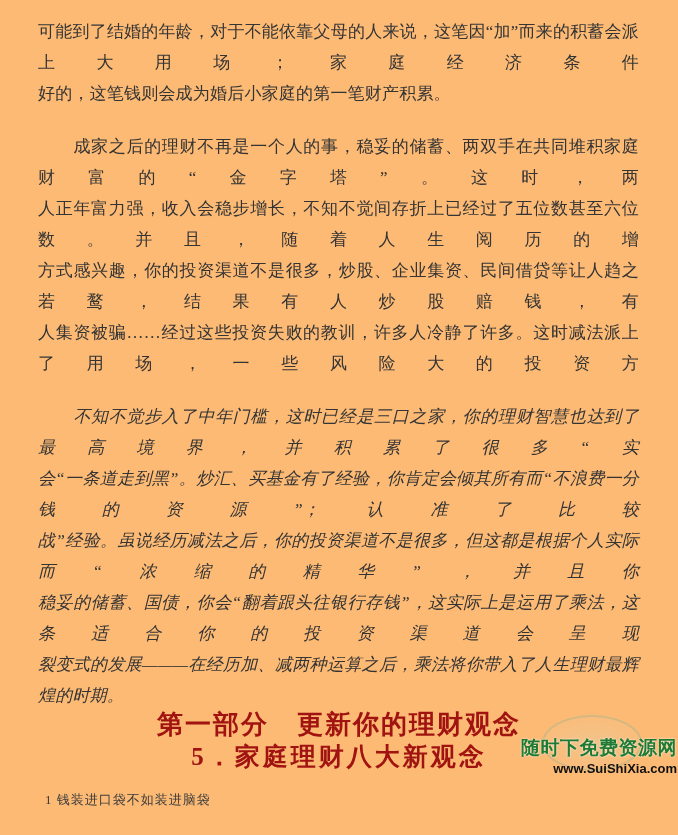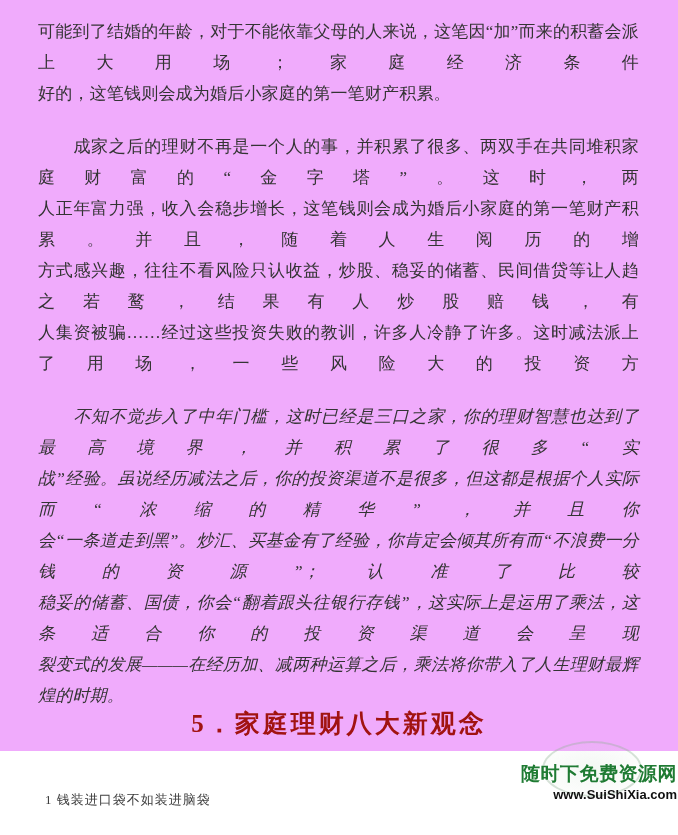--- a/index.html
+++ b/index.html
@@ -4,22 +4,22 @@
 <style>
   html, body { margin: 0; padding: 0; }
   body {
     width: 678px; height: 835px;
     background: #ffffff;
     font-family: "Liberation Serif", "DejaVu Serif", serif;
     overflow: hidden;
   }
   .page {
     position: relative;
-    width: 678px; height: 751px;
-    background: #f0abfc;
+    width: 678px; height: 835px;
+    background: #fdba74;
   }
   
   .body-text {
     position: absolute;
     left: 38px; top: 16px;
     width: 601px;
     font-size: 17px;
     line-height: 31px;
     color: #343434;
     letter-spacing: 0.2px;
@@ -57,21 +57,21 @@
     position: absolute;
     left: 45px; top: 790px;
     font-size: 13px;
     line-height: 20px;
     color: #3d3d3d;
     letter-spacing: 1px;
   }
   
   .watermark {
     position: absolute;
-    right: 1px; top: 763px;
+    right: 1px; top: 737px;
     width: 175px;
     text-align: right;
     font-family: "Liberation Sans", "DejaVu Sans", sans-serif;
     font-weight: bold;
     line-height: 21px;
   }
   .wm-ellipse {
     position: absolute;
     right: 35px; top: -22px;
     width: 96px; height: 52px;
@@ -100,36 +100,37 @@
 <body>
 
 <div class="page">
 
   <div class="body-text">
     <div class="para">
         <div class="text-line">可能到了结婚的年龄，对于不能依靠父母的人来说，这笔因“加”而来的积蓄会派上大用场；家庭经济条件</div>
         <div class="text-line last">好的，这笔钱则会成为婚后小家庭的第一笔财产积累。</div>
       </div>
     <div class="para">
-        <div class="text-line">　　成家之后的理财不再是一个人的事，并积累了很多、两双手在共同堆积家庭财富的“金字塔”。这时，两</div>
-        <div class="text-line">人正年富力强，收入会稳步增长，这笔钱则会成为婚后小家庭的第一笔财产积累。并且，随着人生阅历的增</div>
-        <div class="text-line">方式感兴趣，往往不看风险只认收益，炒股、稳妥的储蓄、民间借贷等让人趋之若鹜，结果有人炒股赔钱，有</div>
+        <div class="text-line">　　成家之后的理财不再是一个人的事，稳妥的储蓄、两双手在共同堆积家庭财富的“金字塔”。这时，两</div>
+        <div class="text-line">人正年富力强，收入会稳步增长，不知不觉间存折上已经过了五位数甚至六位数。并且，随着人生阅历的增</div>
+        <div class="text-line">方式感兴趣，你的投资渠道不是很多，炒股、企业集资、民间借贷等让人趋之若鹜，结果有人炒股赔钱，有</div>
         <div class="text-line">人集资被骗……经过这些投资失败的教训，许多人冷静了许多。这时减法派上了用场，一些风险大的投资方</div>
       </div>
     <div class="para">
         <div class="text-line">　　不知不觉步入了中年门槛，这时已经是三口之家，你的理财智慧也达到了最高境界，并积累了很多“实</div>
+        <div class="text-line">会“一条道走到黑”。炒汇、买基金有了经验，你肯定会倾其所有而“不浪费一分钱的资源”；认准了比较</div>
         <div class="text-line">战”经验。虽说经历减法之后，你的投资渠道不是很多，但这都是根据个人实际而“浓缩的精华”，并且你</div>
-        <div class="text-line">会“一条道走到黑”。炒汇、买基金有了经验，你肯定会倾其所有而“不浪费一分钱的资源”；认准了比较</div>
         <div class="text-line">稳妥的储蓄、国债，你会“翻着跟头往银行存钱”，这实际上是运用了乘法，这条适合你的投资渠道会呈现</div>
         <div class="text-line last">裂变式的发展———在经历加、减两种运算之后，乘法将你带入了人生理财最辉煌的时期。</div>
       </div>
 
   </div>
 
   <div class="heading-block">
+    <div class="heading-line1">第一部分　更新你的理财观念</div>
     <div class="heading-line2">5．家庭理财八大新观念</div>
   </div>
 
   <div class="footnote">1 钱装进口袋不如装进脑袋</div>
 
   <div class="watermark">
     <div class="wm-ellipse"></div>
     <div class="wm-line wm-green">随时下免费资源网</div>
     <div class="wm-line wm-black">www.SuiShiXia.com</div>
   </div>

